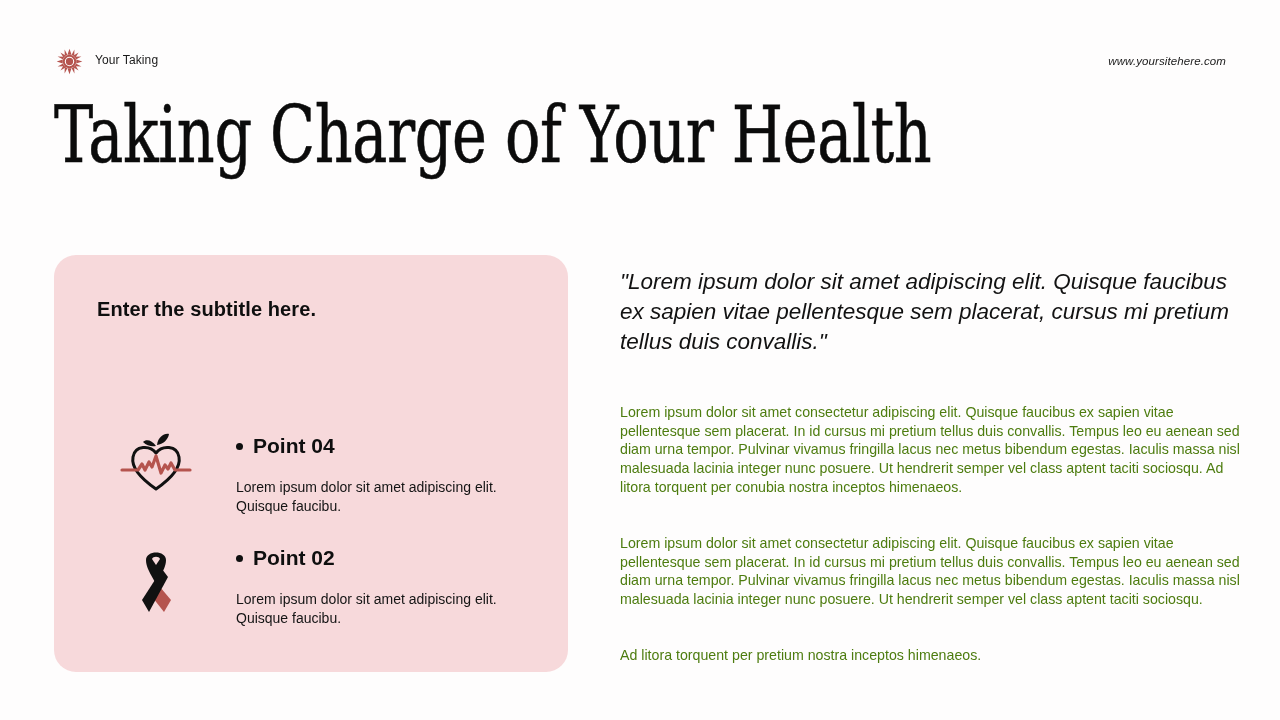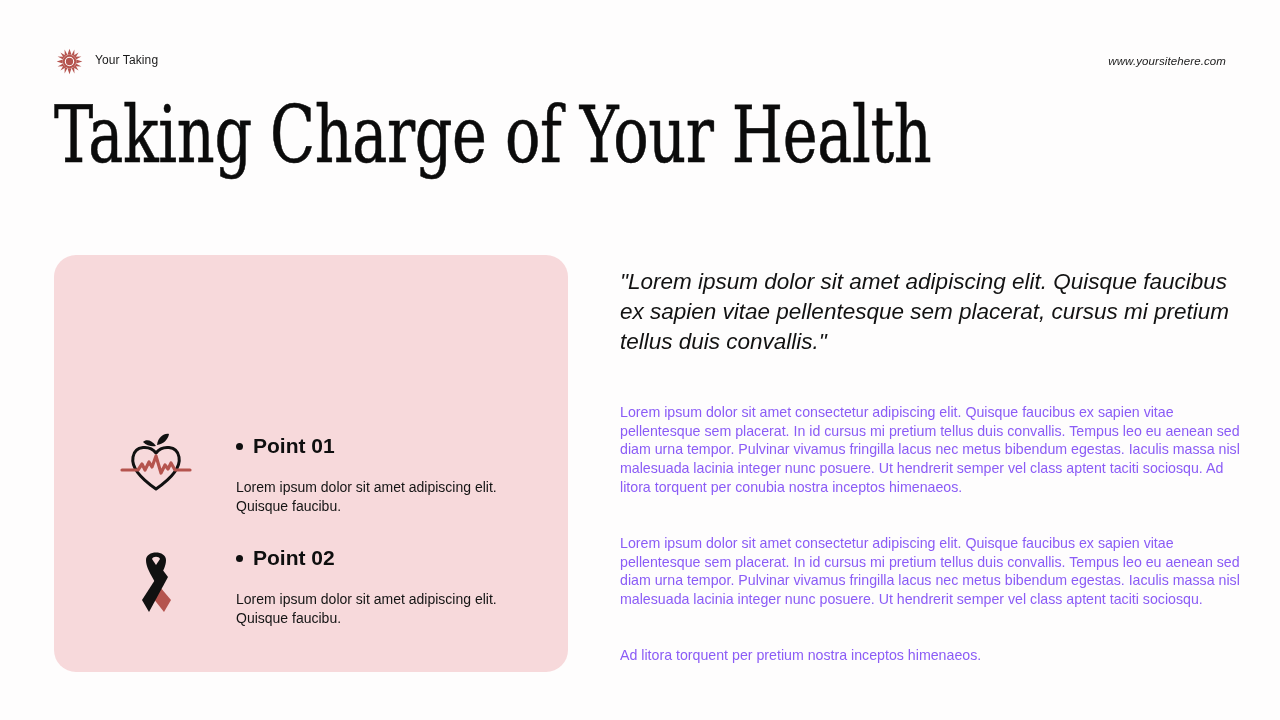--- a/index.html
+++ b/index.html
@@ -87,21 +87,21 @@
     .point-2 .icon-box { top: -8px; }
 
     .quote {
       position: absolute; left: 620px; top: 267px; width: 620px;
       font-size: 22.5px; font-style: italic; line-height: 30px;
       color: #121212;
     }
 
     .body-text {
       position: absolute; left: 620px; width: 620px;
-      font-size: 14.2px; line-height: 18.7px; color: #8b5cf6;
+      font-size: 14.2px; line-height: 18.7px; color: #4d7c0f;
     }
     .para-1 { top: 403px; }
     .para-2 { top: 534px; }
     .para-3 { top: 646px; }
   </style>
 </head>
 <body>
 
 <div class="brand">
   <svg class="logo" viewBox="0 0 40 40">
@@ -129,36 +129,37 @@
   <span class="name">Your Taking</span>
 </div>
 
 <div class="site-url">www.yoursitehere.com</div>
 
 <div class="title-wrap">
   <h1 class="title">Taking Charge of Your Health</h1>
 </div>
 
 <div class="card">
+  <div class="subtitle">Enter the subtitle here.</div>
 
   <div class="point point-1">
     <div class="icon-box">
       <svg width="80" height="80" viewBox="0 0 80 80">
 
         <path d="M40 20 C36 14, 30 13, 27 16 C31 20, 36 21, 40 20 Z" fill="#111"></path>
         <path d="M41 19 C42 11, 48 7, 53 8 C52 14, 47 18, 41 19 Z" fill="#111"></path>
 
         <path d="M40 27 C34 19, 19 19, 17 31 C15 42, 27 54, 40 63 C53 54, 65 42, 63 31 C61 19, 46 19, 40 27 Z" fill="none" stroke="#111" stroke-width="3" stroke-linejoin="round"></path>
 
         <polyline points="6,44 22,44 26,38 29,44 33,36 36,41 40,30 45,47 49,39 52,43 55,37 59,44 74,44" fill="none" stroke="#b5544e" stroke-width="3.2" stroke-linejoin="round" stroke-linecap="round"></polyline>
       </svg>
     </div>
     <div class="heading">
       <span class="bullet"></span>
-      <span>Point 01</span>
+      <span>Point 04</span>
     </div>
     <div class="desc">Lorem ipsum dolor sit amet adipiscing elit. Quisque faucibu.</div>
   </div>
 
   <div class="point point-2">
     <div class="icon-box">
       <svg width="80" height="80" viewBox="0 0 80 80">
 
         <polygon points="44,49 55,62 48,74 37,60" fill="#b5544e"></polygon>
 

